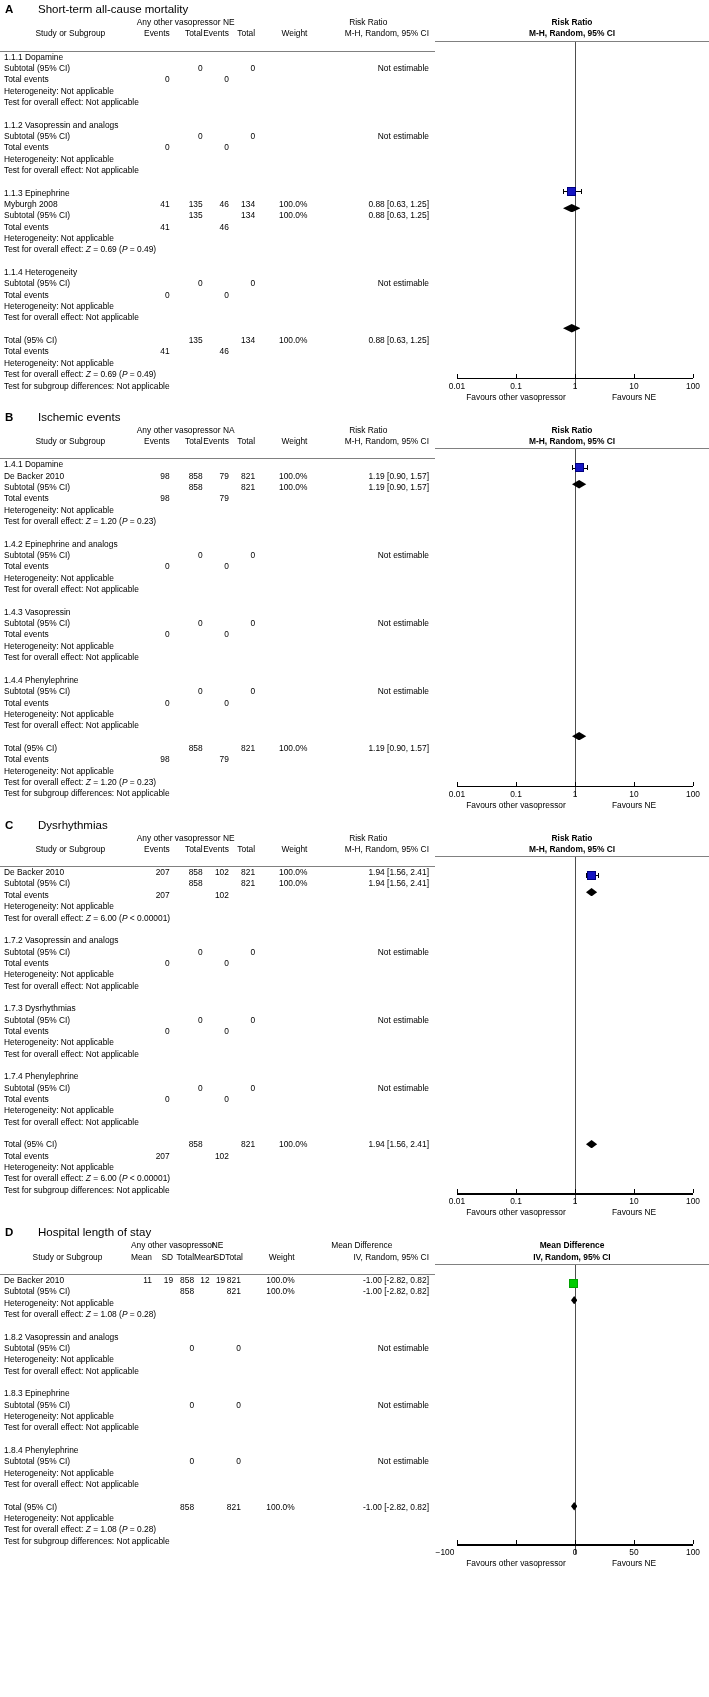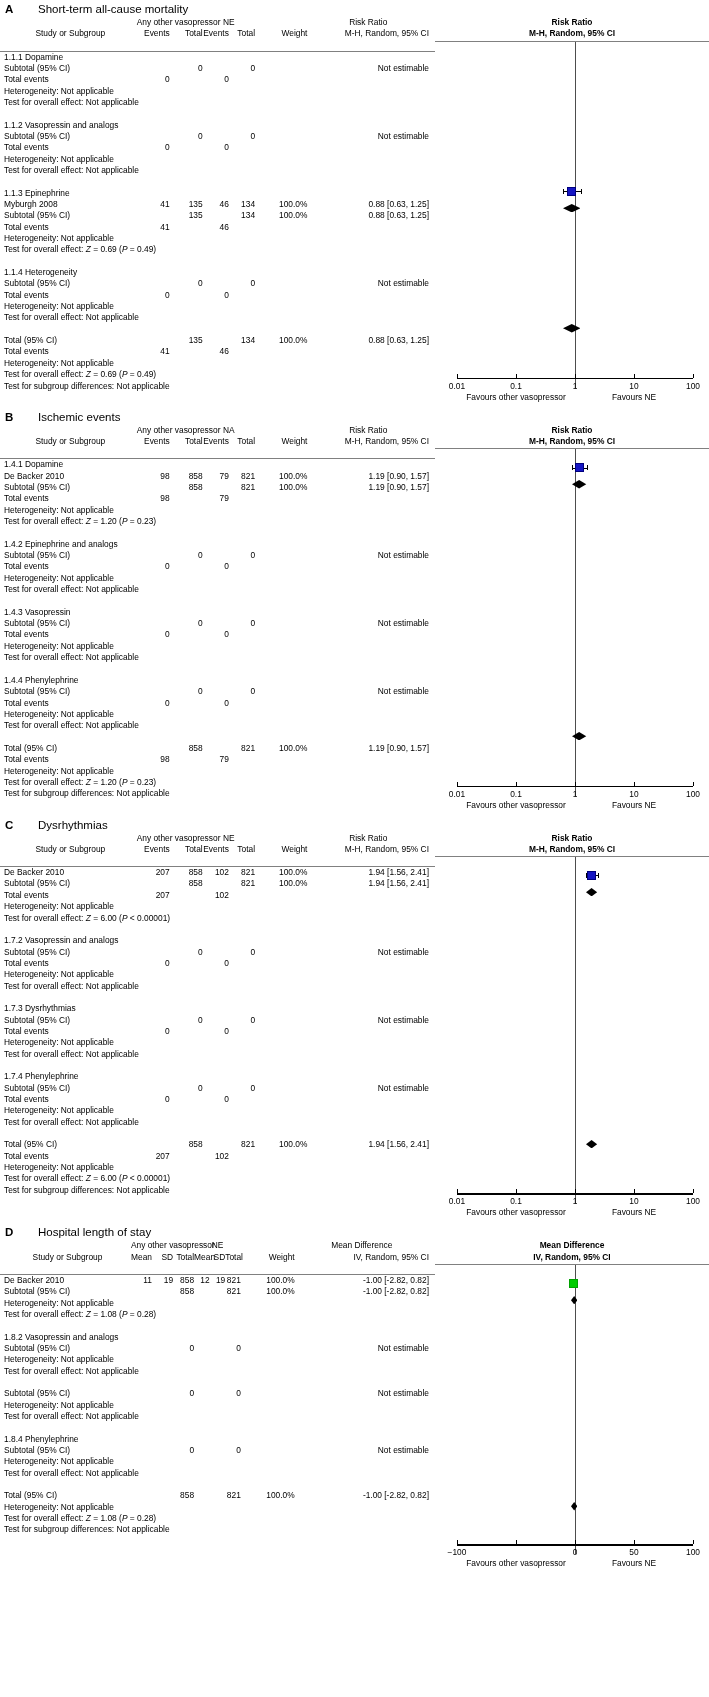--- a/index.html
+++ b/index.html
@@ -888,20 +888,24 @@
             </tr>
             <tr>
               <td colspan="9" style="text-align:left;padding-left:4px">Heterogeneity: Not applicable</td>
             </tr>
             <tr>
               <td colspan="9" style="text-align:left;padding-left:4px">Test for overall effect: Not applicable</td>
             </tr>
             <tr class="spacer">
               <td colspan="9"></td>
             </tr>
+            <tr class="subgroup">
+              <td class="d-label">1.8.3 Epinephrine</td>
+              <td colspan="8"></td>
+            </tr>
             <tr class="bold">
               <td class="d-label">Subtotal (95% CI)</td>
               <td class="d-m1"></td>
               <td class="d-s1"></td>
               <td class="d-t1">0</td>
               <td class="d-m2"></td>
               <td class="d-s2"></td>
               <td class="d-t2">0</td>
               <td class="d-wt"></td>
               <td class="d-eff">Not estimable</td>
@@ -975,21 +979,21 @@
             <div class="cicap" style="left: 140.968px; top: 40.225px; height: 5px;"></div>
             <div class="marker-sq green" style="width: 9px; height: 9px; left: 134.32px; top: 38.225px;"></div>
             <div style="position: absolute; left: 135.62px; top: 49.875px; width: 6.4px; height: 8.4px;"><svg width="6.4" height="8.4" viewBox="0 0 6.4 8.4">
                 <polygon points="0,4.2 3.2,0 6.4,4.2 3.2,8.4" fill="#000"></polygon>
               </svg></div>
             <div style="position: absolute; left: 135.62px; top: 256.125px; width: 6.4px; height: 8.4px;"><svg width="6.4" height="8.4" viewBox="0 0 6.4 8.4">
                 <polygon points="0,4.2 3.2,0 6.4,4.2 3.2,8.4" fill="#000"></polygon>
               </svg></div>
             <div class="axis-line" style="left: 22px; width: 236px; top: 304.05px;"></div>
             <div class="tick" style="left: 22px; top: 300.05px;"></div>
-            <div class="ticklabel" style="left: 22px; top: 307.05px;">−100</div>
+            <div class="ticklabel" style="left: 10px; top: 307.05px;">−100</div>
             <div class="tick" style="left: 81px; top: 300.05px;"></div>
             <div class="ticklabel" style="left: 81px; top: 307.05px; margin-top: 45px;">−50</div>
             <div class="tick" style="left: 140px; top: 300.05px;"></div>
             <div class="ticklabel" style="left: 140px; top: 307.05px;">0</div>
             <div class="tick" style="left: 199px; top: 300.05px;"></div>
             <div class="ticklabel" style="left: 199px; top: 307.05px;">50</div>
             <div class="tick" style="left: 258px; top: 300.05px;"></div>
             <div class="ticklabel" style="left: 258px; top: 307.05px;">100</div>
             <div class="favlabel" style="left: 81px; top: 318.05px;">Favours other vasopressor</div>
             <div class="favlabel" style="left: 199px; top: 318.05px;">Favours NE</div>

